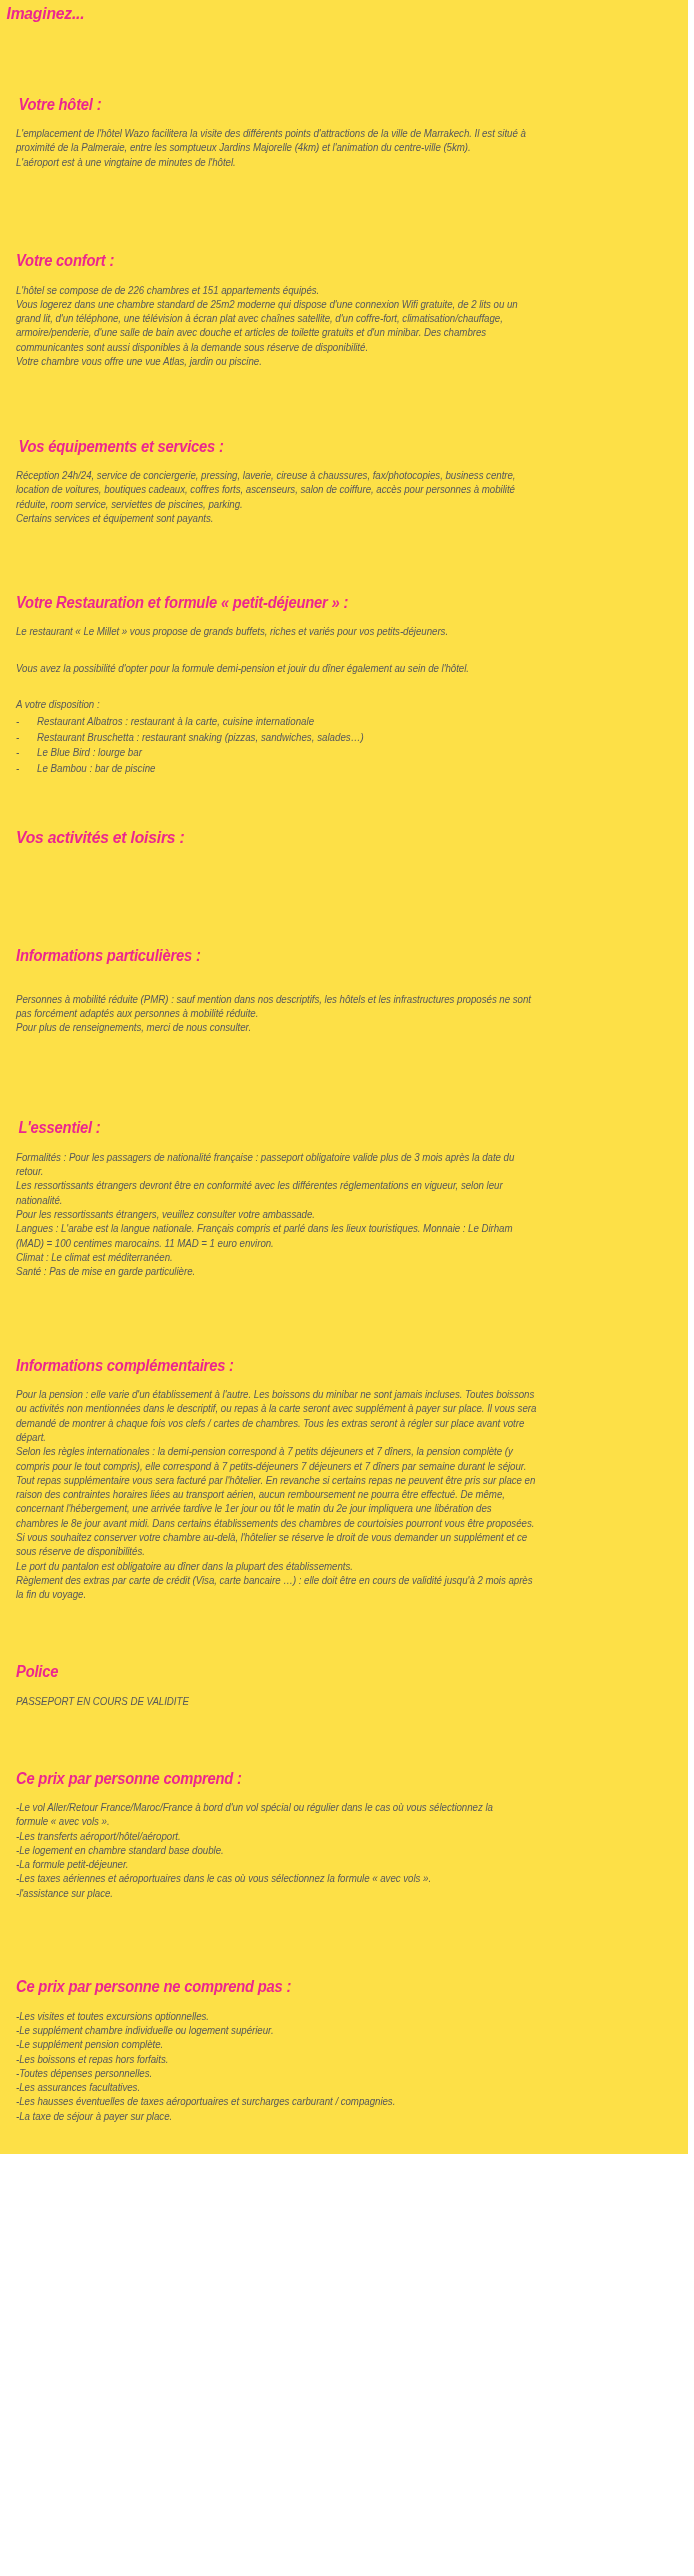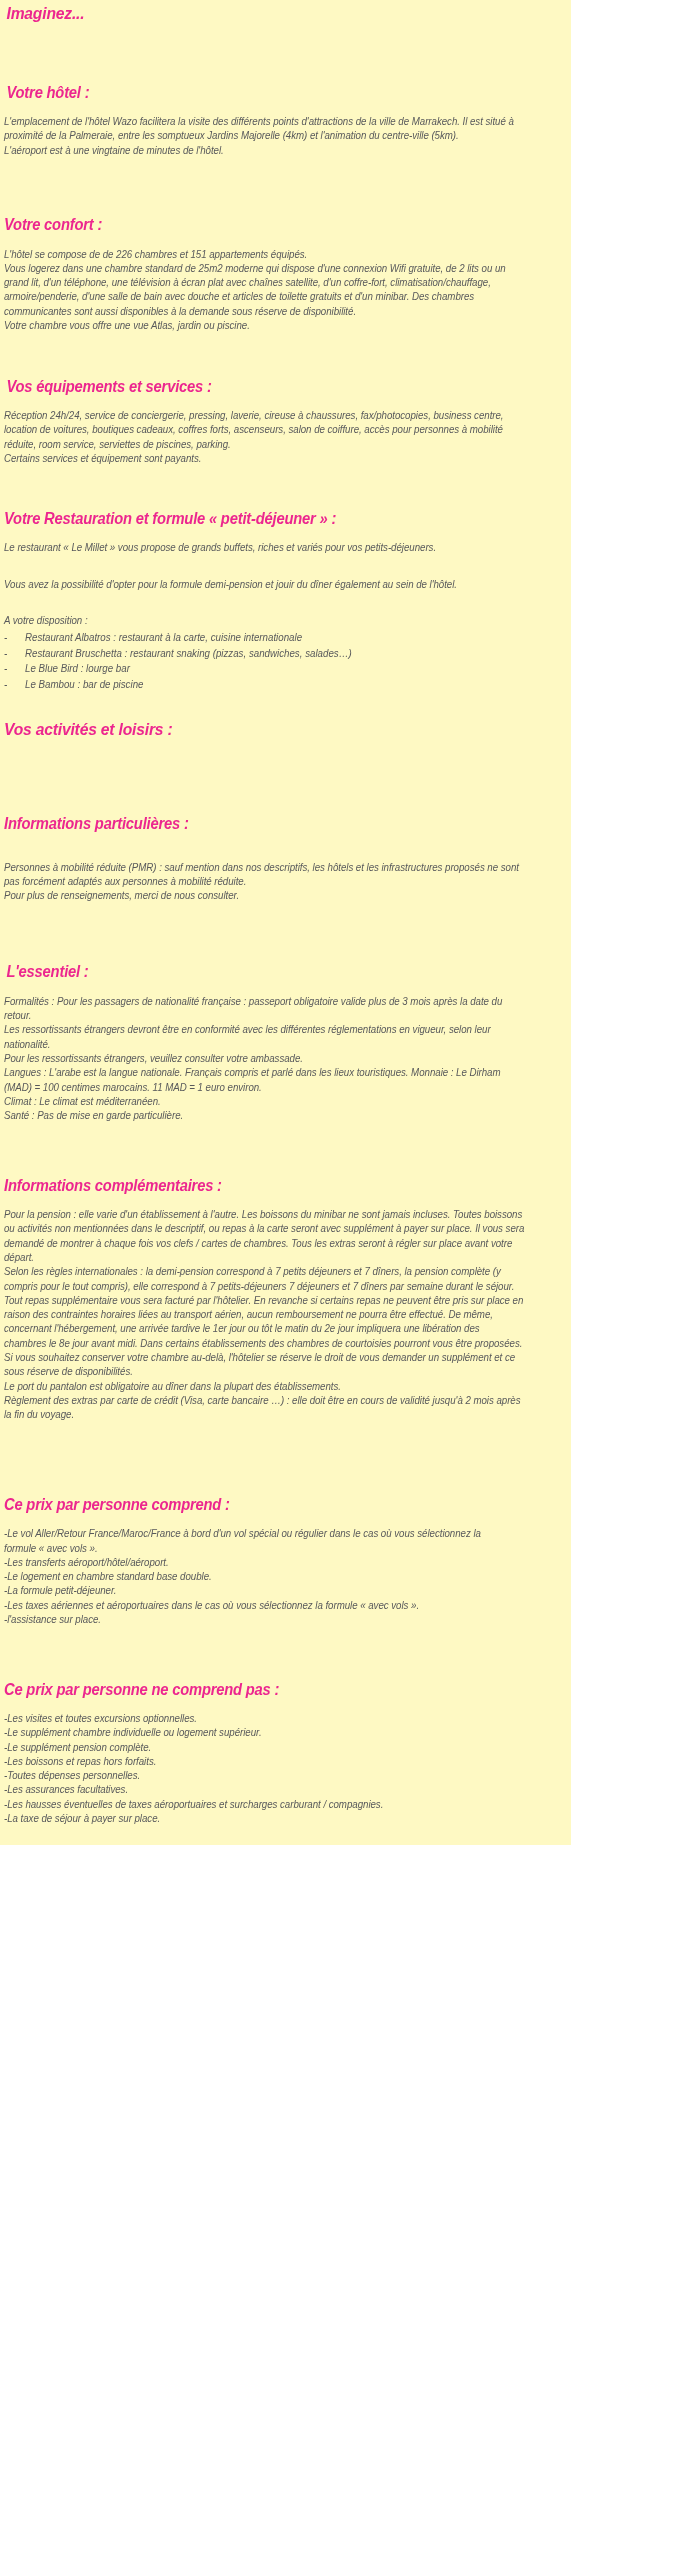--- a/index.html
+++ b/index.html
@@ -7,24 +7,24 @@
     margin: 0;
     padding: 0;
     background: #ffffff;
   }
   body {
     width: 695px;
     font-family: "Liberation Sans", "DejaVu Sans", sans-serif;
     color: #58595b;
   }
   .page {
-    width: 571px;
+    width: 688px;
     box-sizing: border-box;
     padding: 0 5.5px 0 3.7px;
-    background: #fef9c3;
+    background: #fde047;
   }
   .h-pink {
     color: #ec268f;
     font-style: italic;
     font-weight: bold;
     font-size: 16px;
     line-height: 1.15;
     letter-spacing: -0.2px;
     margin: 0;
     padding: 0;
@@ -39,21 +39,21 @@
     font-style: italic;
     font-size: 10.2px;
     line-height: 14.3px;
     color: #58595b;
     margin: 0;
     padding: 0;
     transform: scaleX(0.955);
     transform-origin: left center;
     letter-spacing: -0.05px;
   }
-  .block { margin: 0; padding: 0; }
+  .block { margin: 12px; padding: 0; }
   .spacer-2 { height: 1.8px; }
   .spacer-4 { height: 3.7px; }
   .spacer-6 { height: 5.5px; }
   .spacer-8 { height: 7.3px; }
   .spacer-10 { height: 9.2px; }
   .spacer-12 { height: 11px; }
   .spacer-14 { height: 13px; }
   .spacer-20 { height: 18.3px; }
   .spacer-24 { height: 22px; }
   .spacer-30 { height: 27.5px; }
@@ -208,20 +208,25 @@
     <div class="line">Si vous souhaitez conserver votre chambre au-delà, l'hôtelier se réserve le droit de vous demander un supplément et ce</div>
     <div class="line">sous réserve de disponibilités.</div>
     <div class="line">Le port du pantalon est obligatoire au dîner dans la plupart des établissements.</div>
     <div class="line">Règlement des extras par carte de crédit (Visa, carte bancaire …) : elle doit être en cours de validité jusqu'à 2 mois après</div>
     <div class="line">la fin du voyage.</div>
   </div>
 
   <div class="spacer-36"></div>
   <div class="spacer-4"></div>
 
+  <div class="block">
+    <div class="h-pink">Police</div>
+    <div class="spacer-14"></div>
+    <div class="line">PASSEPORT EN COURS DE VALIDITE</div>
+  </div>
 
   <div class="spacer-36"></div>
   <div class="spacer-4"></div>
 
   <div class="block">
     <div class="h-pink">Ce prix par personne comprend :</div>
     <div class="spacer-14"></div>
     <div class="line">-Le vol Aller/Retour France/Maroc/France à bord d'un vol spécial ou régulier dans le cas où vous sélectionnez la</div>
     <div class="line">formule « avec vols ».</div>
     <div class="line">-Les transferts aéroport/hôtel/aéroport.</div>

